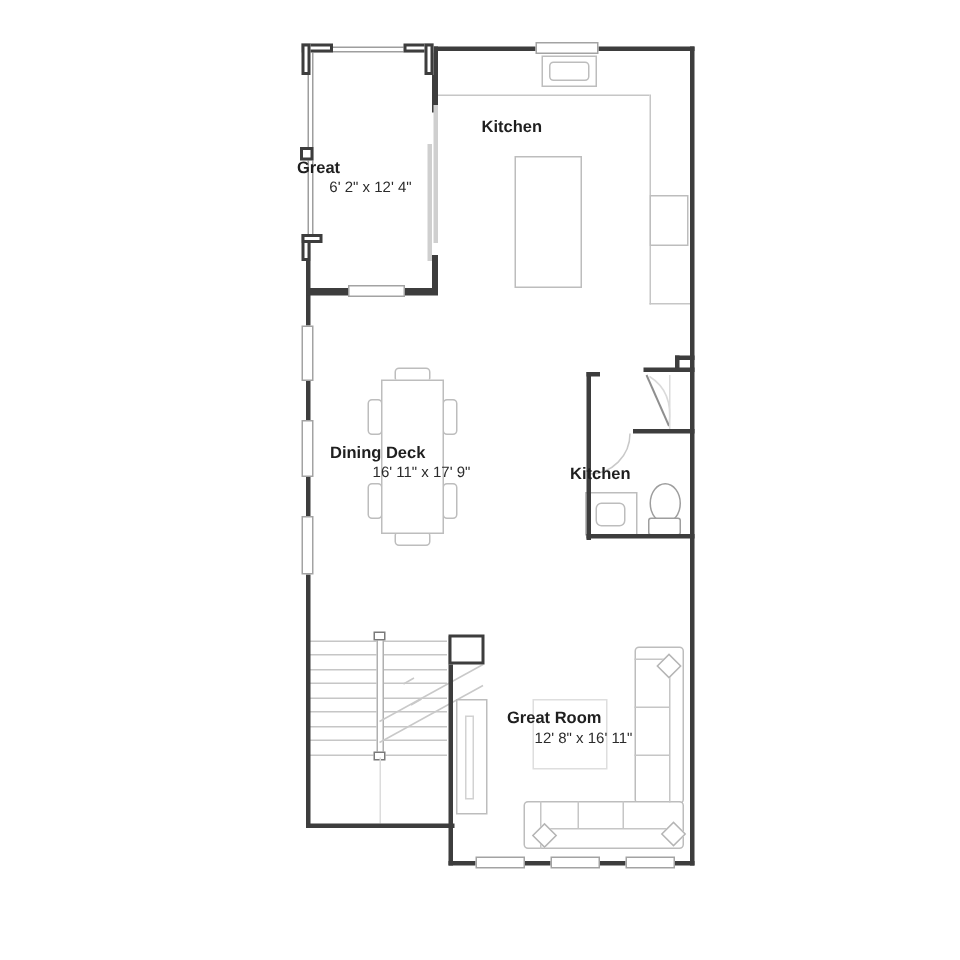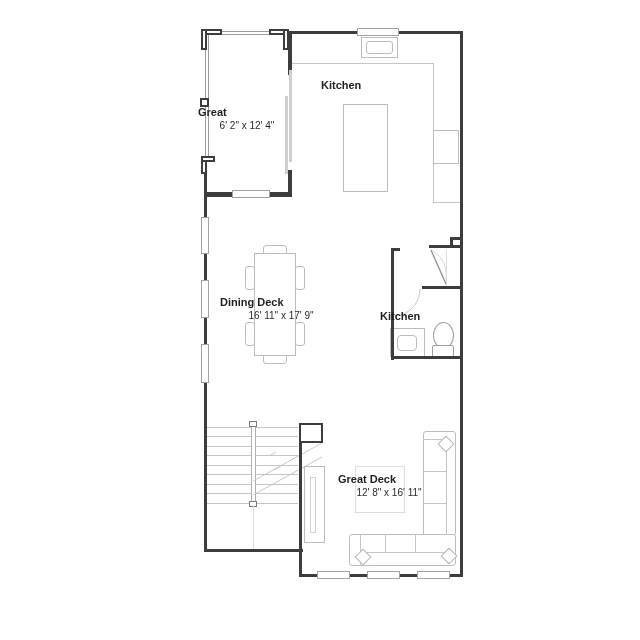--- a/index.html
+++ b/index.html
@@ -131,16 +131,16 @@
   <div class="abs winV" style="left:317px;top:571px;width:33px;height:8px"></div>
   <div class="abs winV" style="left:367px;top:571px;width:33px;height:8px"></div>
   <div class="abs winV" style="left:417px;top:571px;width:33px;height:8px"></div>
 
   <div class="abs label" style="left:321px;top:79px;width:100px">Kitchen</div>
   <div class="abs label" style="left:198px;top:106px;width:100px">Great</div>
   <div class="abs dims" style="left:187px;top:120px;width:120px">6' 2"  x 12' 4"</div>
   <div class="abs label" style="left:220px;top:296px;width:120px">Dining Deck</div>
   <div class="abs dims" style="left:221px;top:310px;width:120px">16' 11" x 17' 9"</div>
   <div class="abs label" style="left:380px;top:310px;width:100px">Kitchen</div>
-  <div class="abs label" style="left:338px;top:473px;width:100px">Great Deck</div>
+  <div class="abs label" style="left:338px;top:473px;width:100px">Great Room</div>
   <div class="abs dims" style="left:329px;top:487px;width:120px">12' 8" x 16' 11"</div>
 
 </div>
 
 </body></html>

